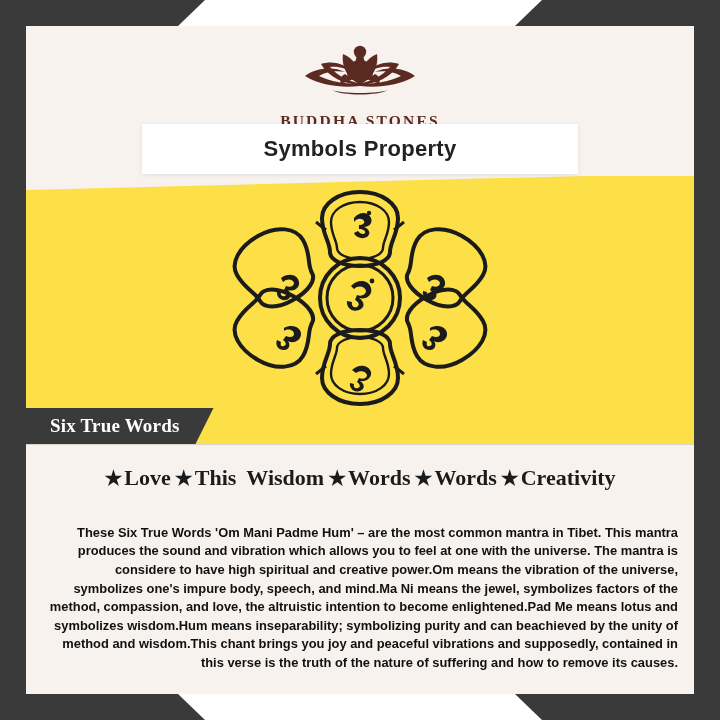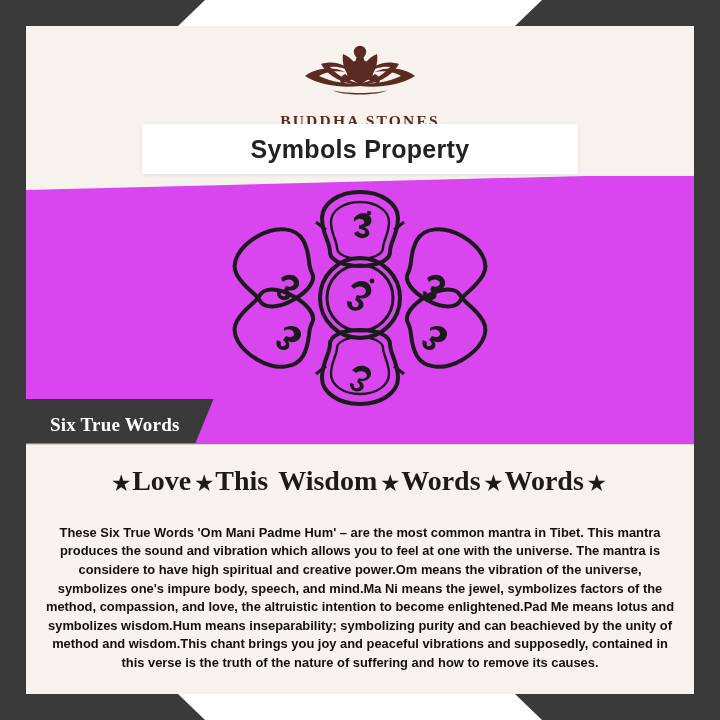--- a/index.html
+++ b/index.html
@@ -59,21 +59,21 @@
     right: 0; top: 26px; bottom: 26px;
     width: 26px;
     background: #3a3a3a;
     z-index: 1;
   }
 
   
   .sheet {
     position: absolute;
     left: 26px; right: 26px; top: 26px; bottom: 26px;
-    background: #d946ef;
+    background: #fde047;
     z-index: 2;
     overflow: hidden;
   }
 
   
   .cream-band {
     position: absolute;
     left: 0; right: 0; top: 0;
     height: 150px;
     background: #f7f2ee;
@@ -117,21 +117,21 @@
     width: 436px;
     height: 50px;
     background: #ffffff;
     display: flex;
     align-items: center;
     justify-content: center;
     box-shadow: 0 1px 4px rgba(0,0,0,0.09);
   }
   .title-plate h1 {
     margin: 0;
-    font-size: 25px;
+    font-size: 22px;
     font-weight: 700;
     color: #222222;
     letter-spacing: 0.3px;
     font-family: "Liberation Sans", sans-serif;
   }
 
   
   .mandala-area {
     position: absolute;
     left: 0; right: 0;
@@ -143,23 +143,23 @@
   }
   .mandala {
     width: 292px;
     height: 240px;
   }
 
   
   .section-tab {
     position: absolute;
     left: 0;
-    top: 373px;
+    top: 382px;
     height: 36px;
-    padding: 8px 34px 0 24px;
+    padding: 0 34px 0 24px;
     background: #3a3a3a;
     color: #ffffff;
     display: flex;
     align-items: center;
     clip-path: polygon(0 0, 100% 0, calc(100% - 18px) 100%, 0 100%);
     z-index: 4;
   }
   .section-tab span {
     font-size: 19px;
     font-weight: 700;
@@ -203,36 +203,36 @@
     color: #1b1b1b;
     white-space: nowrap;
   }
   .kw .star {
     font-size: 20px;
     line-height: 1;
     margin-right: 2px;
     color: #1b1b1b;
   }
   .kw .word {
-    font-size: 28px;
+    font-size: 22px;
     line-height: 1;
     text-align: center;
   }
   .kw.nostar .word { margin-left: 6px; }
 
   
   .body-text {
     position: absolute;
     left: 16px;
     right: 16px;
     top: 66px;
     font-size: 12.9px;
     line-height: 1.44;
     color: #111111;
-    text-align: center;
+    text-align: right;
     font-weight: 700;
     font-family: "Liberation Sans", sans-serif;
   }
 </style>
 </head>
 <body>
 
 <div class="page">
 
   <div class="corner corner-tl"></div>
@@ -344,20 +344,21 @@
         <span class="kw">
           <span class="star">★</span>
           <span class="word">Words</span>
         </span>
         <span class="kw">
           <span class="star">★</span>
           <span class="word">Words</span>
         </span>
         <span class="kw">
           <span class="star">★</span>
+          <span class="word">Creativity</span>
         </span>
       </div>
 
       <p class="body-text">These Six True Words 'Om Mani Padme Hum' – are the most common mantra in Tibet. This mantra produces the sound and vibration which allows you to feel at one with the universe. The mantra is considere to have high spiritual and creative power.Om means the vibration of the universe, symbolizes one's impure body, speech, and mind.Ma Ni means the jewel, symbolizes factors of the method, compassion, and love, the altruistic intention to become enlightened.Pad Me means lotus and symbolizes wisdom.Hum means inseparability; symbolizing purity and can beachieved by the unity of method and wisdom.This chant brings you joy and peaceful vibrations and supposedly, contained in this verse is the truth of the nature of suffering and how to remove its causes.</p>
 
     </div>
   </div>
 </div>
 
 </body></html>

